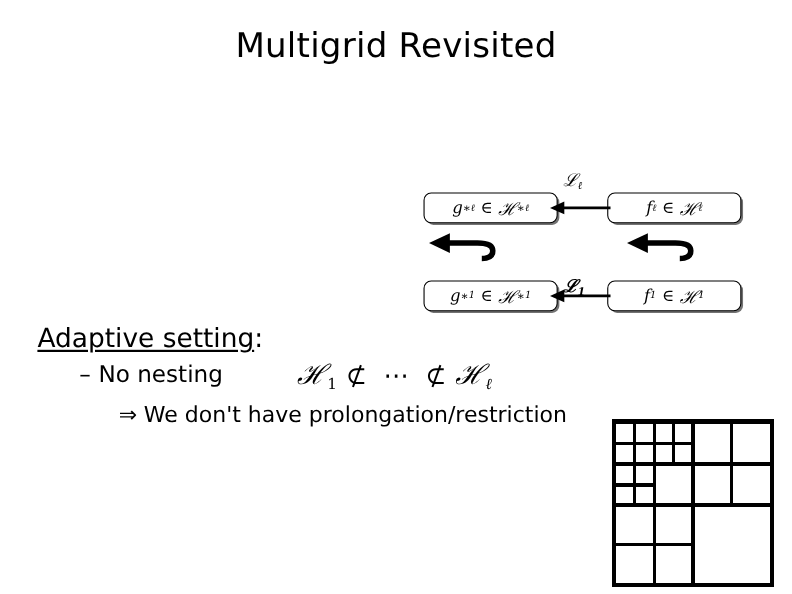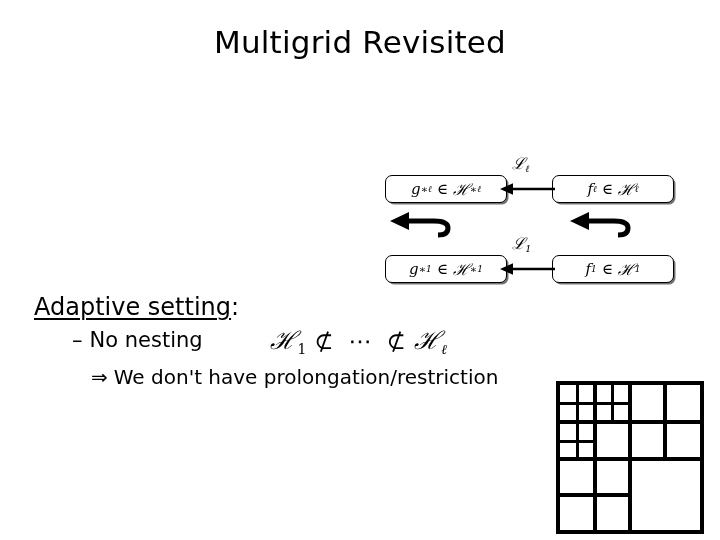--- a/index.html
+++ b/index.html
@@ -87,21 +87,21 @@
     font-family: "DejaVu Serif", serif;
   }
   #nesting-formula .op {
     font-style: normal;
     margin: 0 7px;
     font-size: 23px;
   }
 
   #conclusion-line {
     position: absolute;
-    left: 91px;
+    left: 108px;
     top: 365px;
     font-family: "DejaVu Sans", sans-serif;
     font-size: 20px;
     white-space: nowrap;
   }
   #conclusion-line .arrow {
     margin-right: 6px;
   }
 
   
@@ -153,21 +153,21 @@
     font-family: "DejaVu Serif", serif;
     font-style: italic;
     font-size: 16px;
     white-space: nowrap;
   }
   .op-label sub {
     font-size: 0.6em;
     vertical-align: -0.3em;
   }
   #label-L-ell { left: 132px; top: 2px; font-style: italic; }
-  #label-L-one { left: 132px; top: 82px; }
+  #label-L-one { left: 132px; top: 98px; font-weight: bold; }
 
   .arrow-svg { position: absolute; }
   #arrow-ell { left: 120px; top: 30px; }
   #arrow-one { left: 120px; top: 110px; }
   #curve-left  { left: 10px;  top: 58px; }
   #curve-right { left: 190px; top: 58px; }
 
   
   #mesh-grid {
     position: absolute;

